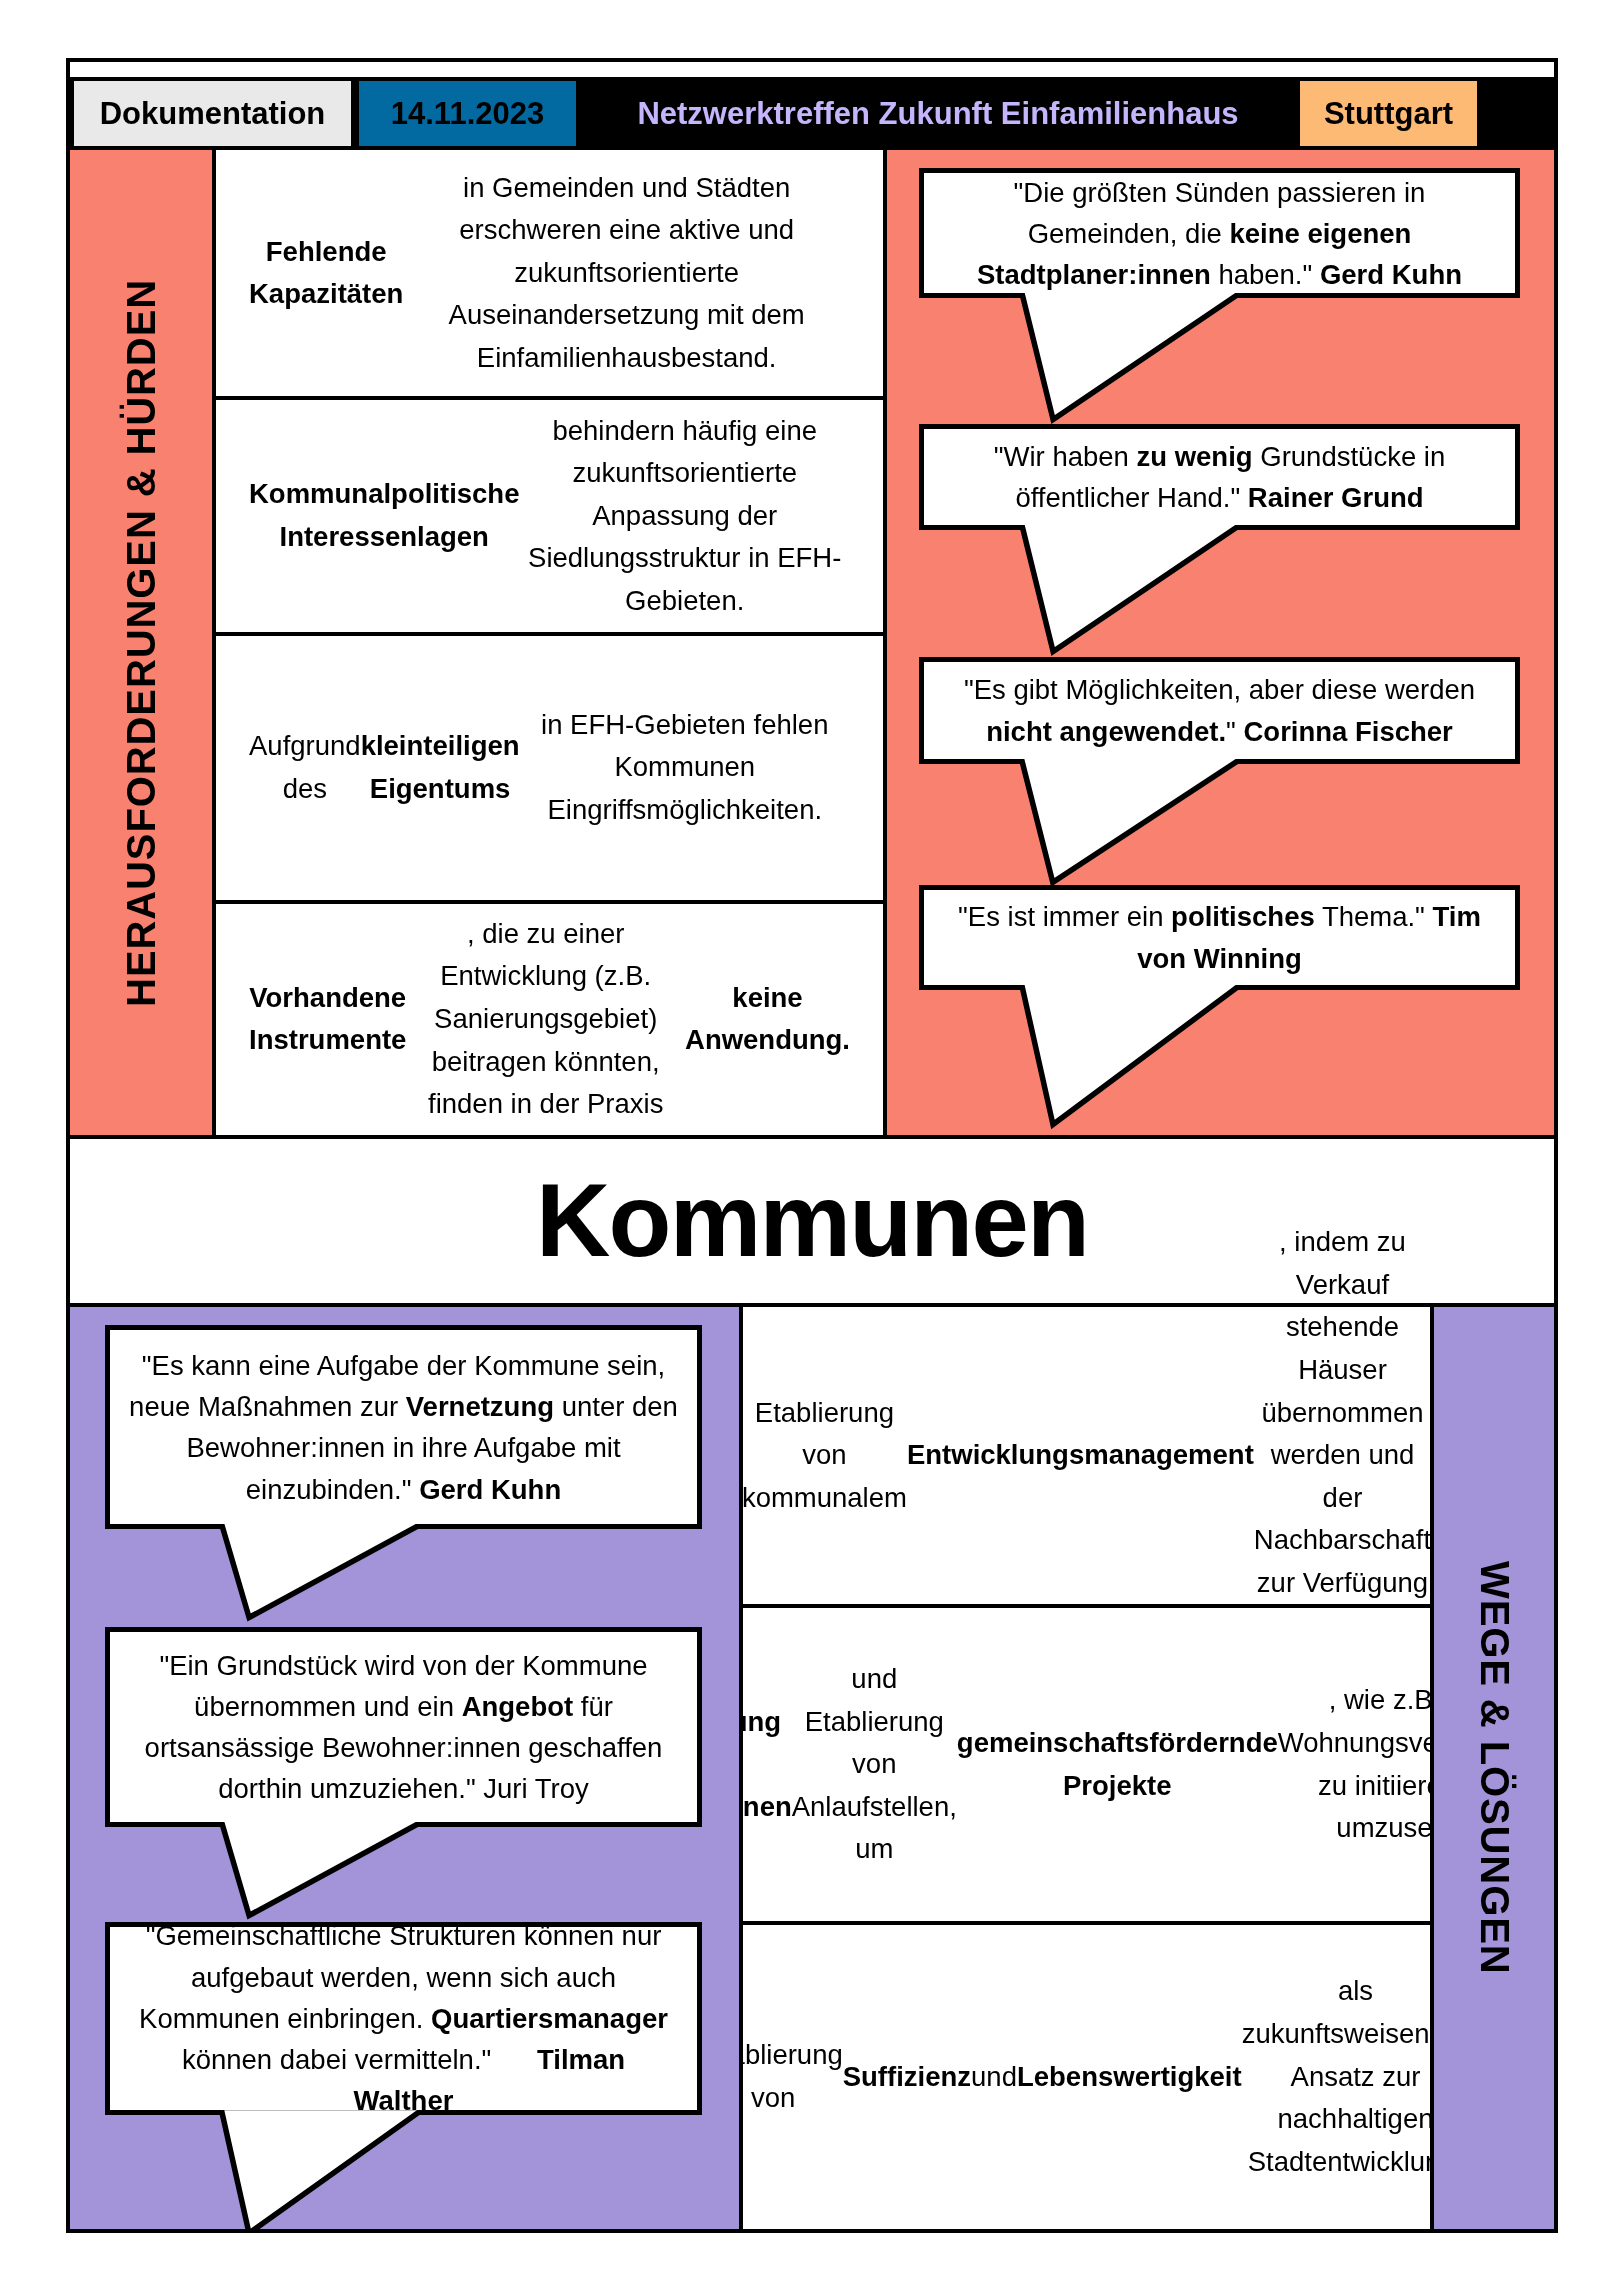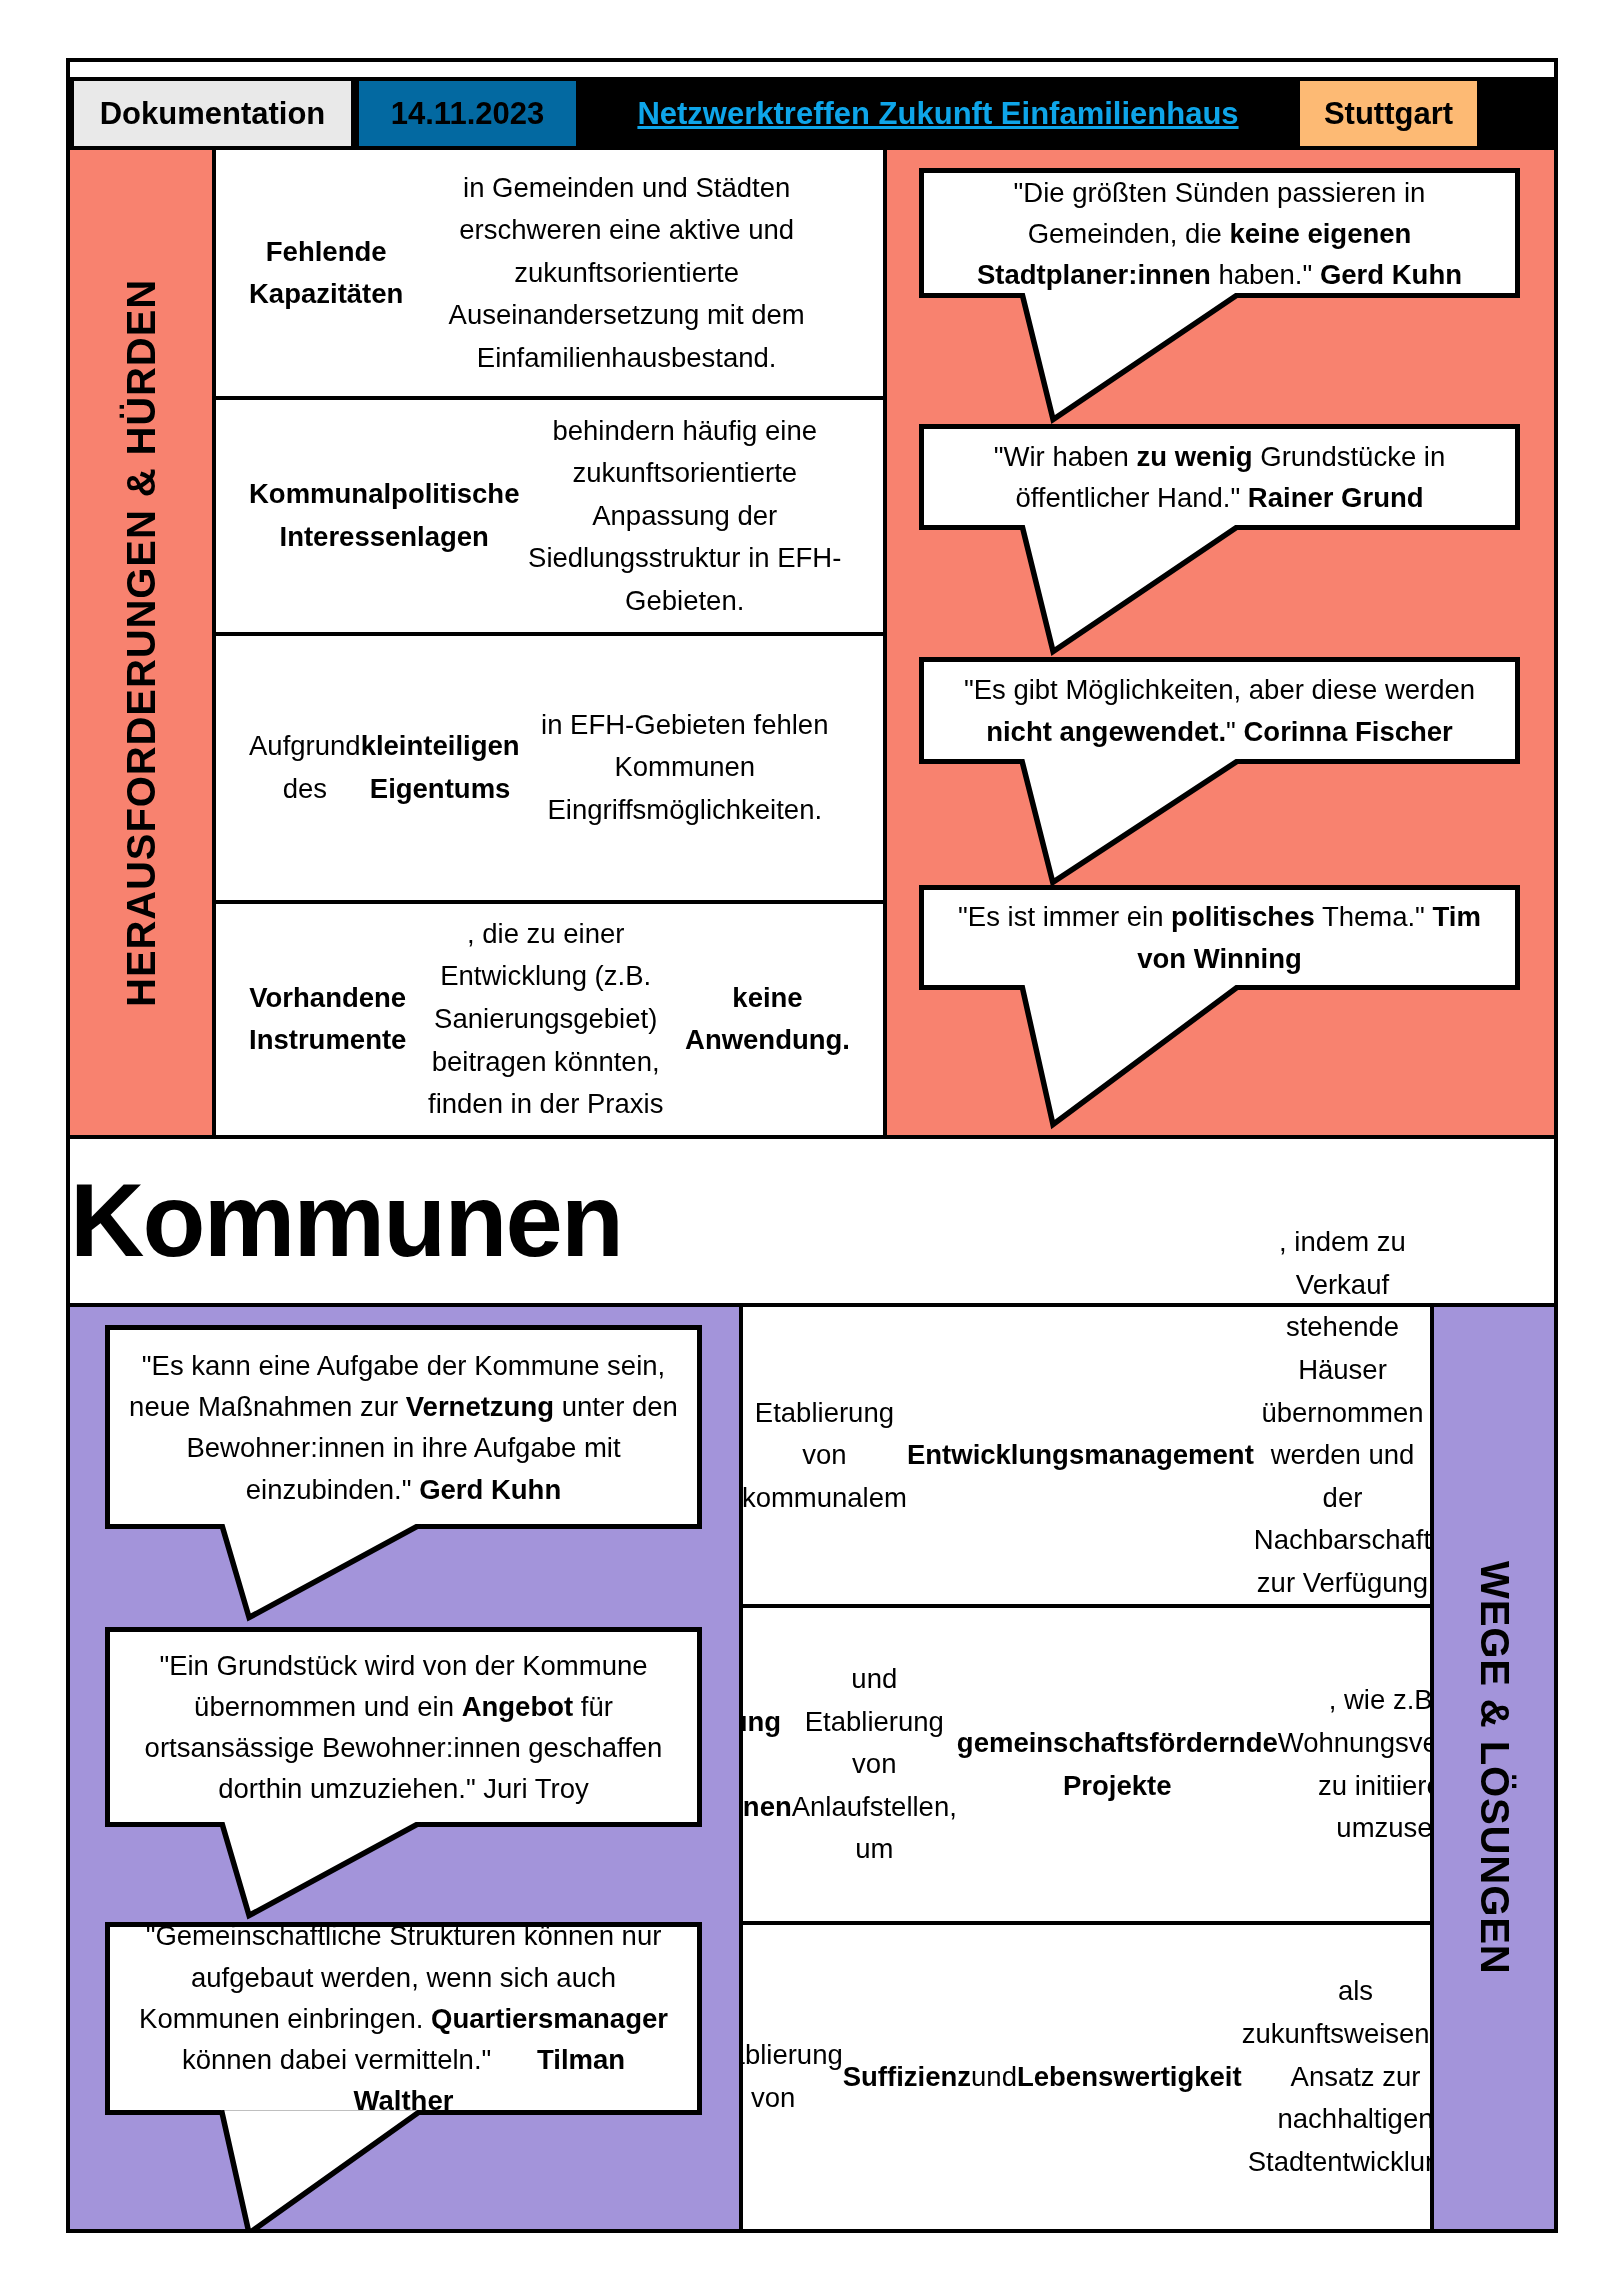--- a/index.html
+++ b/index.html
@@ -11,21 +11,21 @@
     position:absolute;left:66px;top:58px;width:1492px;height:2175px;
     border:4.6px solid #000;box-sizing:border-box;background:#fff;
     display:flex;flex-direction:column;
   }
   
   .header-row{height:88px;display:flex;align-items:flex-end;background:#fff;}
   .h-cell{height:73px;box-sizing:border-box;display:flex;align-items:center;justify-content:center;
           font-weight:700;font-size:31px;white-space:nowrap;}
   .h-doc{width:285px;background:var(--header-gray,#E9E9E9);border:4.6px solid #000;}
   .h-date{width:225px;background:#0369a1;border:4.6px solid #000;}
-  .h-title{flex:1;background:#000;color:#0ea5e9;text-decoration:underline;}
+  .h-title{flex:1;background:#000;color:#c4b5fd;}
   .h-city{width:185px;background:#fdba74;border:4.6px solid #000;}
   .h-fill{width:73px;height:73px;background:#000;}
   
   .section{display:flex;position:relative;}
   .section.top{height:985px;}
   .section.bottom{flex:1;}
   .side-label{display:flex;align-items:center;justify-content:center;}
   .side-label.left{width:142px;background:var(--salmon,#F8826F);}
   .side-label.right{flex:1;background:var(--purple,#A394DA);}
   .vtext{writing-mode:vertical-rl;font-weight:700;font-size:40px;letter-spacing:0.9px;white-space:nowrap;}
@@ -56,21 +56,21 @@
   .qb2{top:274px;height:106px;}
   .qb3{top:507px;height:107px;}
   .qb4{top:735px;height:105px;}
   .sb1{top:18.4px;height:204px;}
   .sb2{top:320px;height:200px;}
   .sb3{top:615px;height:193px;}
   .tail{position:absolute;top:100%;left:92px;}
   .purple-col .tail{left:106px;}
   
   .center-band{height:172px;box-sizing:border-box;border-top:4.6px solid #000;border-bottom:4.6px solid #000;
-               background:#fff;display:flex;align-items:center;justify-content:flex-start;}
+               background:#fff;display:flex;align-items:center;justify-content:center;}
   .center-title{font-size:103px;font-weight:700;letter-spacing:-1.8px;}
 </style>
 </head>
 <body>
 
 <div class="poster">
 
   <div class="header-row">
     <div class="h-cell h-doc">Dokumentation</div>
     <div class="h-cell h-date">14.11.2023</div>

